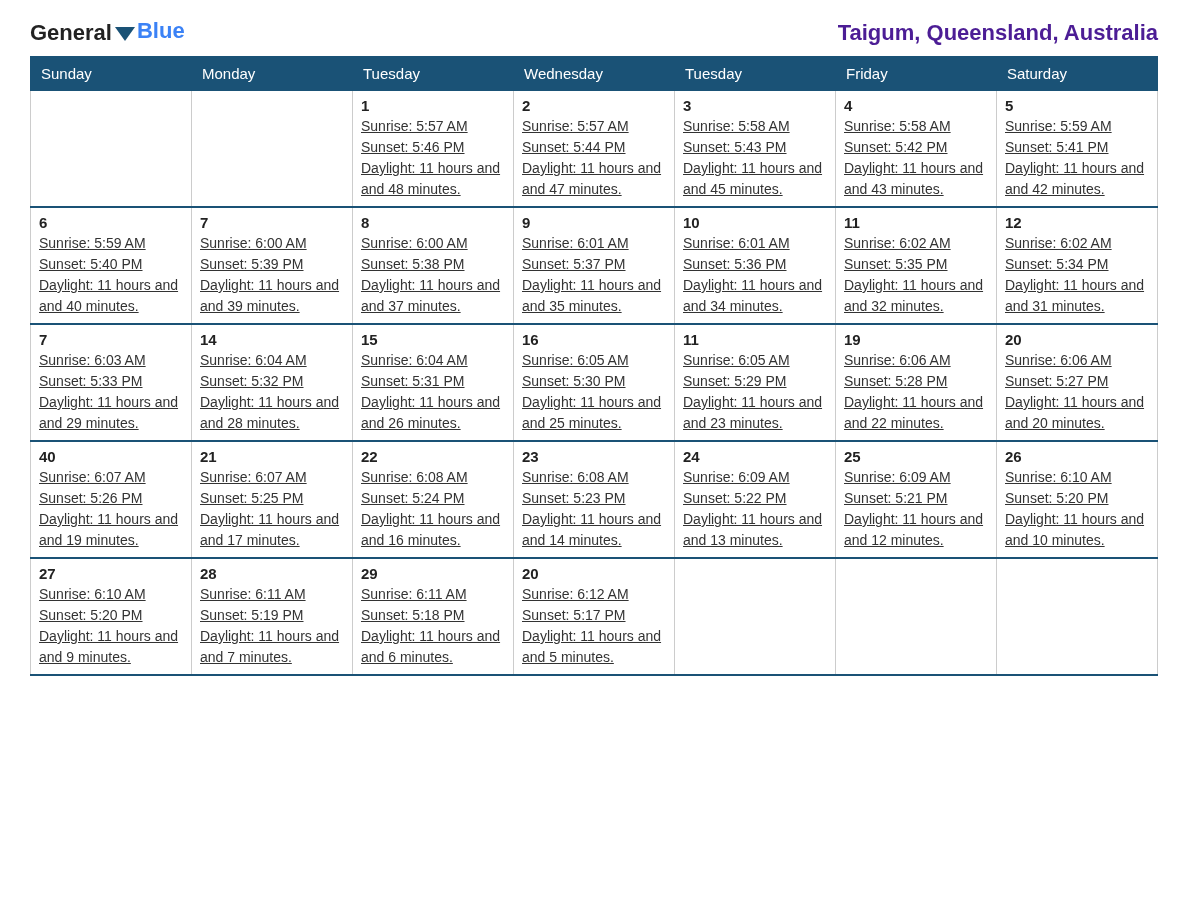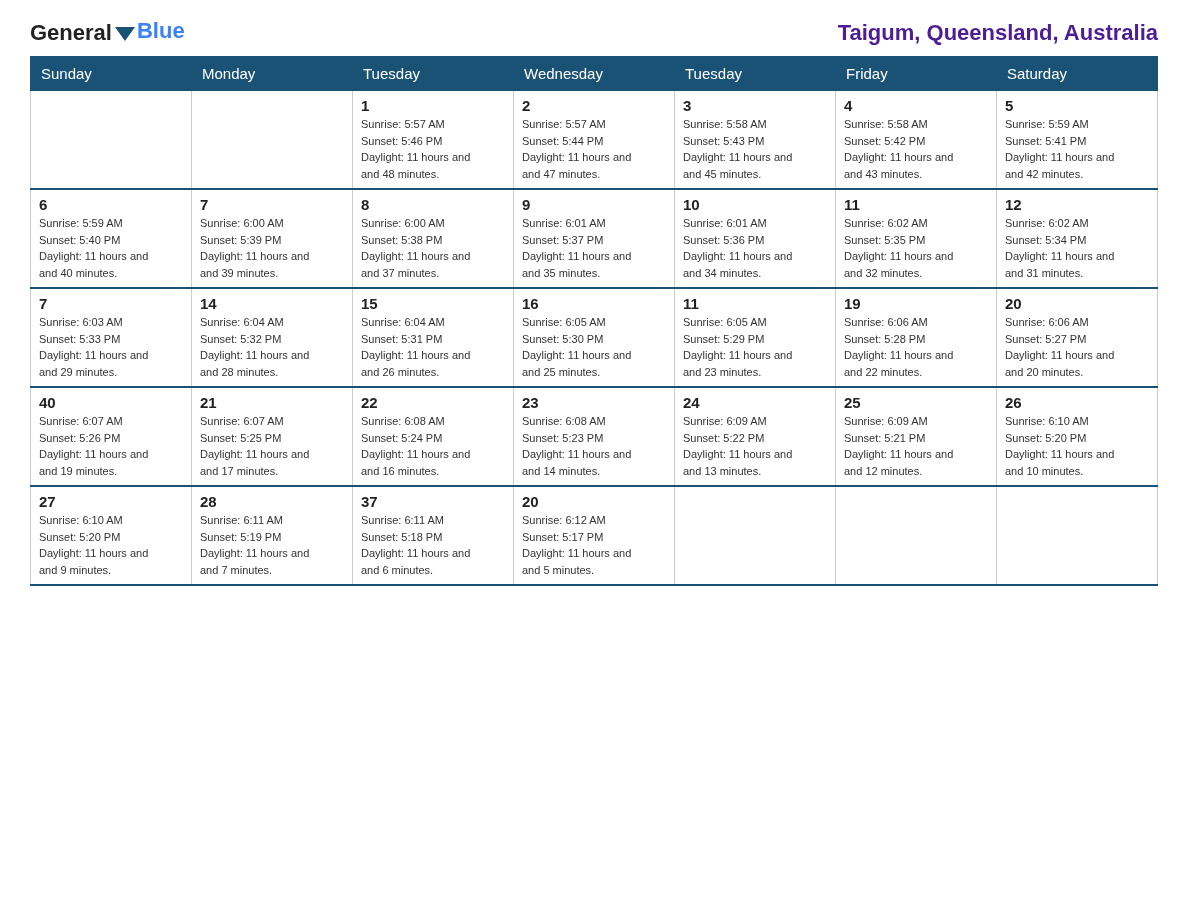--- a/index.html
+++ b/index.html
@@ -87,23 +87,24 @@
       border-bottom: 2px solid #1a5276;
     }
     .day-num {
       font-size: 15px;
       font-weight: bold;
       color: #222;
       display: block;
       margin-bottom: 2px;
     }
     .day-info {
-      font-size: 11px;
+      font-size: 14px;
       color: #333;
       line-height: 1.5;
+      text-decoration: underline;
     }
     td.empty {
       background: #fff;
     }
   </style>
 </head>
 <body>
 
 <div class="header">
   <div class="logo">
@@ -248,21 +249,21 @@
       <tr>
         <td>
           <span class="day-num">27</span>
           <div class="day-info">Sunrise: 6:10 AM<br>Sunset: 5:20 PM<br>Daylight: 11 hours and<br>and 9 minutes.</div>
         </td>
         <td>
           <span class="day-num">28</span>
           <div class="day-info">Sunrise: 6:11 AM<br>Sunset: 5:19 PM<br>Daylight: 11 hours and<br>and 7 minutes.</div>
         </td>
         <td>
-          <span class="day-num">37</span>
+          <span class="day-num">29</span>
           <div class="day-info">Sunrise: 6:11 AM<br>Sunset: 5:18 PM<br>Daylight: 11 hours and<br>and 6 minutes.</div>
         </td>
         <td>
           <span class="day-num">20</span>
           <div class="day-info">Sunrise: 6:12 AM<br>Sunset: 5:17 PM<br>Daylight: 11 hours and<br>and 5 minutes.</div>
         </td>
         <td class="empty"></td>
         <td class="empty"></td>
         <td class="empty"></td>
       </tr>

